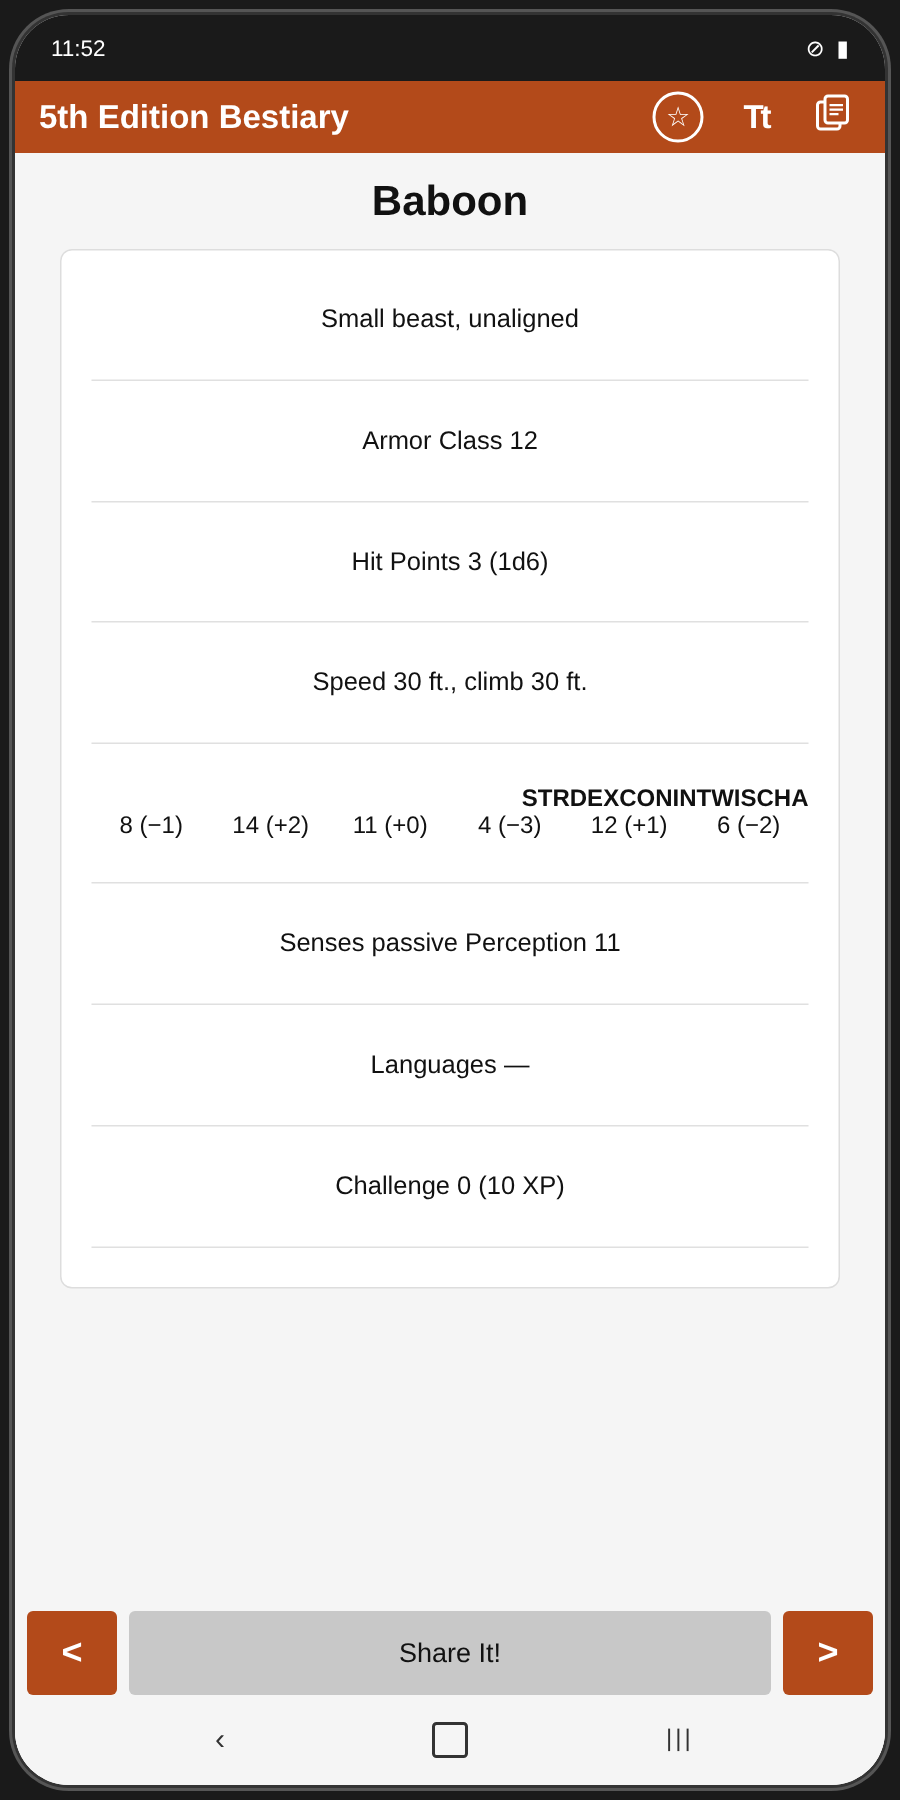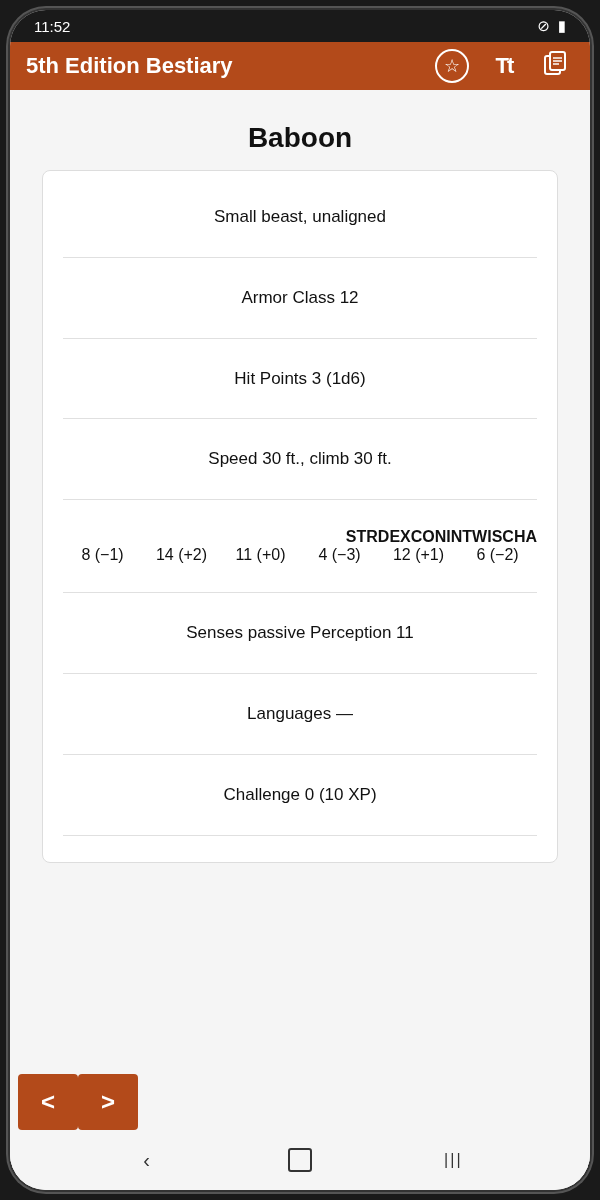--- a/index.html
+++ b/index.html
@@ -24,21 +24,21 @@
       overflow: hidden;
       display: flex;
       flex-direction: column;
       box-shadow: 0 0 0 2px #333, 0 0 0 4px #555;
     }
 
     
     .status-bar {
       background: #1a1a1a;
       color: white;
-      height: 32px;
+      height: 44px;
       display: flex;
       align-items: center;
       justify-content: space-between;
       padding: 4px 24px;
       font-size: 15px;
       font-weight: 500;
       flex-shrink: 0;
     }
 
     .status-right {
@@ -79,21 +79,21 @@
       justify-content: center;
       width: 36px;
       height: 36px;
     }
 
     
     .main-content {
       flex: 1;
       background: #f5f5f5;
       overflow-y: auto;
-      padding: 32px;
+      padding: 16px;
       display: flex;
       flex-direction: column;
       align-items: center;
     }
 
     .creature-title {
       font-size: 28px;
       font-weight: bold;
       color: #111;
       text-align: center;
@@ -339,20 +339,23 @@
 
 
     </div>
   </div>
 
   <div class="bottom-area">
     <div class="share-row">
       <button class="nav-arrow-btn">
         <span>&lt;</span>
       </button>
+      <button class="share-btn">
+        <span>Share It!</span>
+      </button>
       <button class="nav-arrow-btn">
         <span>&gt;</span>
       </button>
     </div>
 
     <div class="system-nav">
       <div class="sys-btn">
         <span>‹</span>
       </div>
       <div class="sys-btn">

